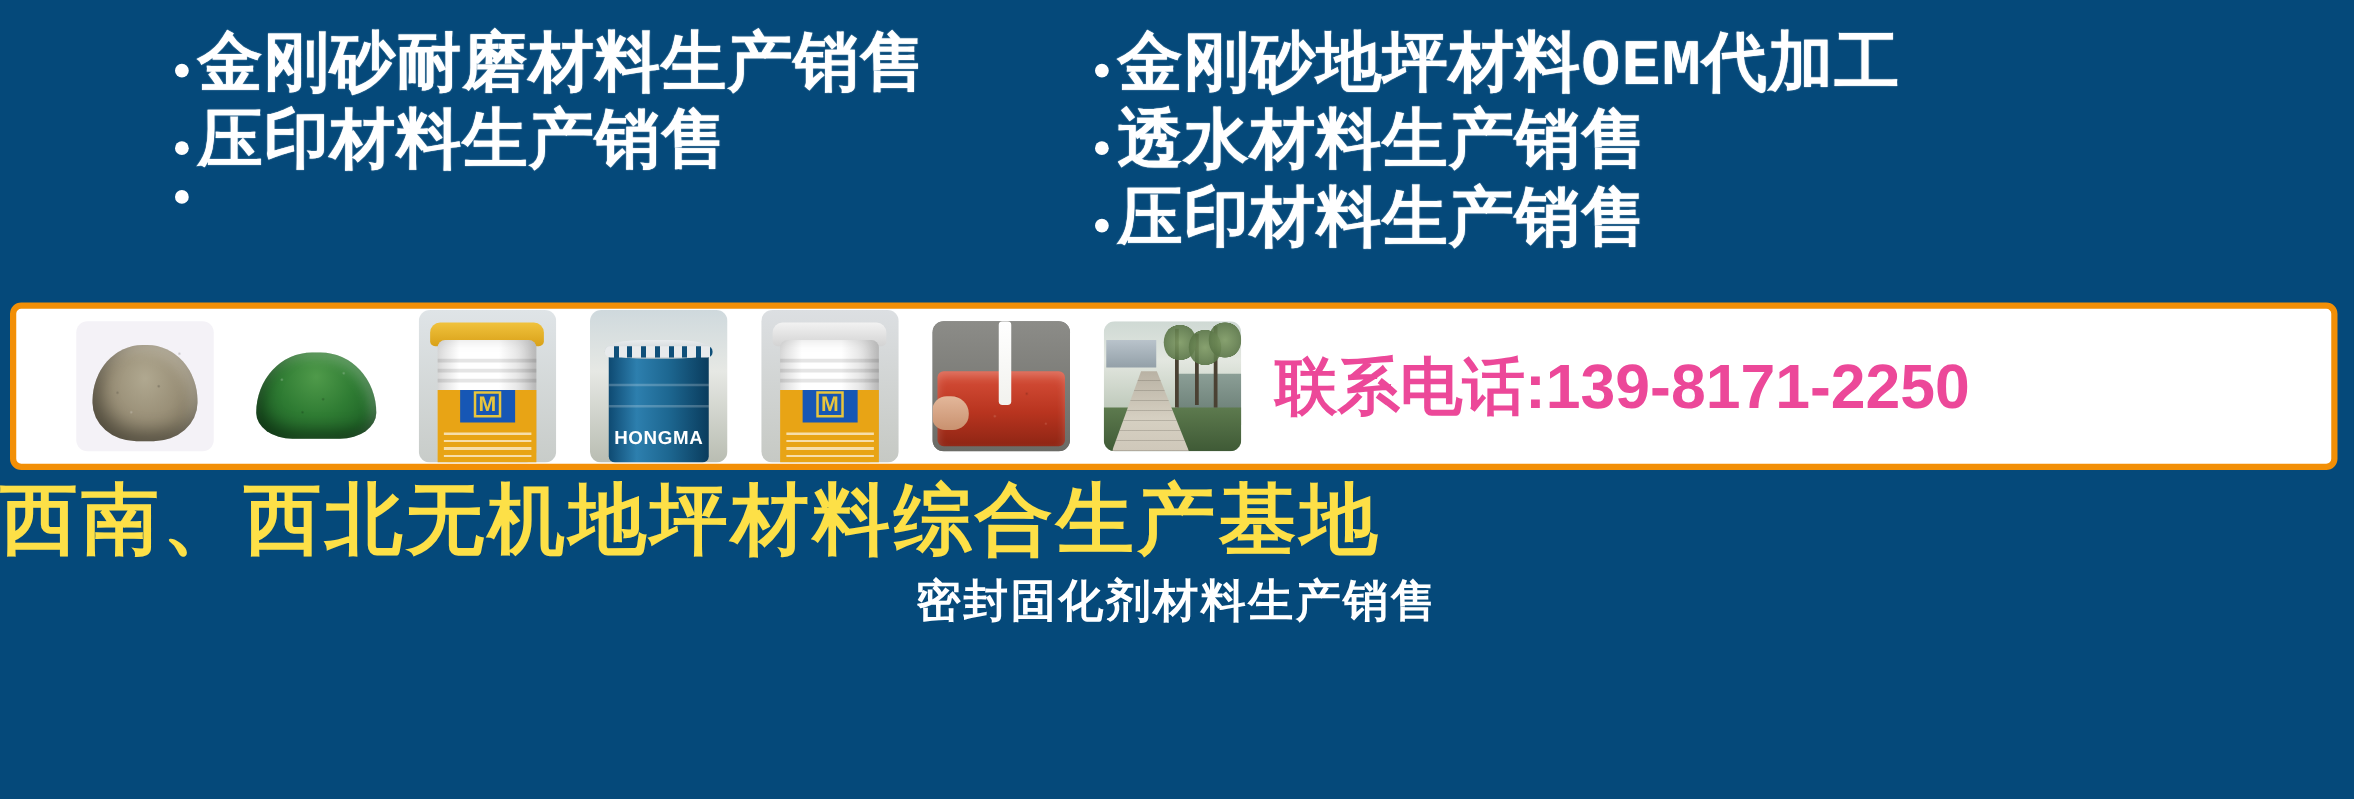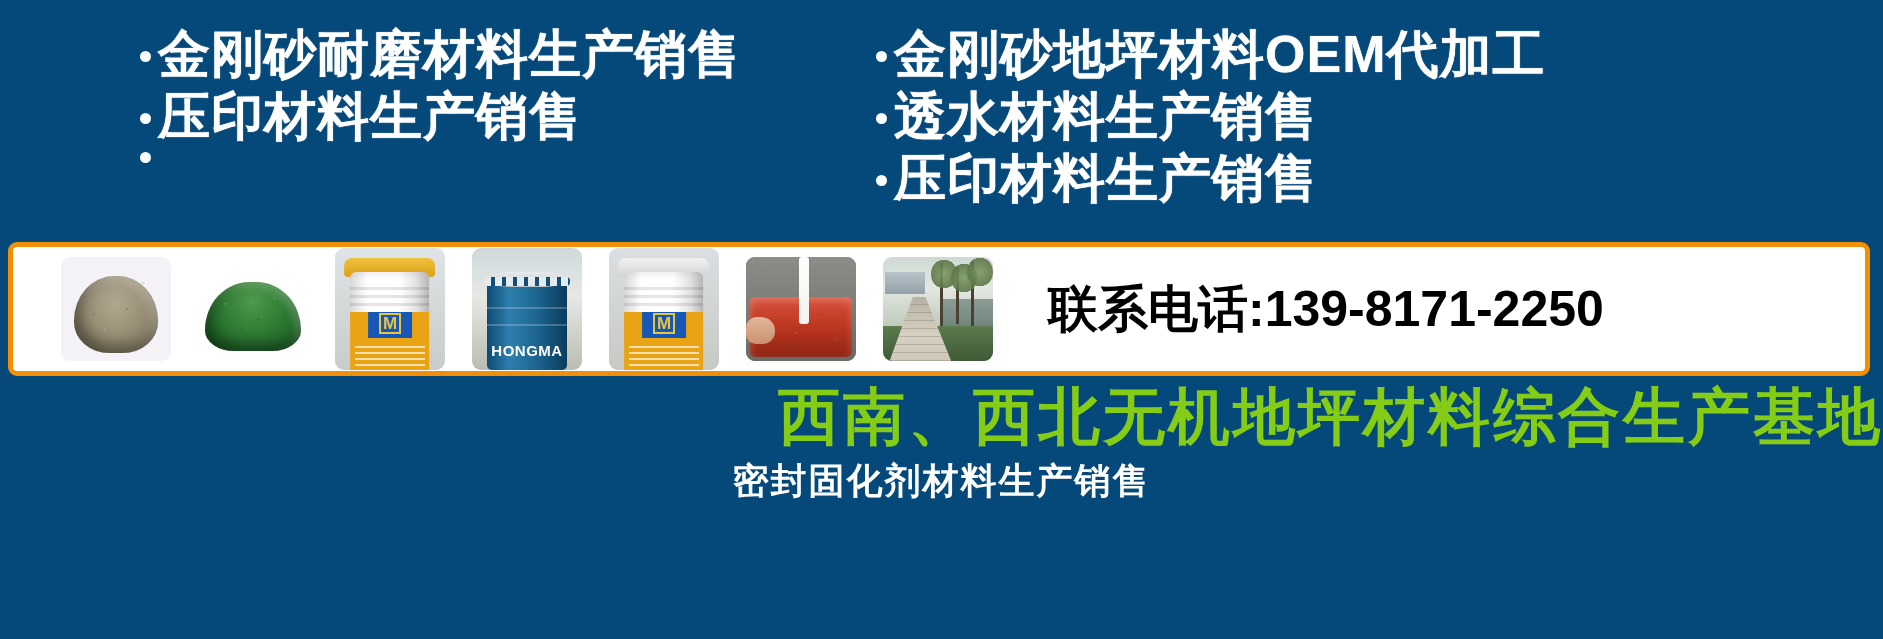--- a/index.html
+++ b/index.html
@@ -22,20 +22,21 @@
   .svc-line{
     display:flex;align-items:center;
     color:#ffffff;
     font-weight:bold;
     font-size:52px;
     line-height:56px;
     letter-spacing:1px;
     white-space:nowrap;
     margin-bottom:6px;
     text-shadow:0 0 1px #ffffff;
+    font-family:Liberation Mono, monospace;
   }
   .bullet{
     display:inline-block;
     width:11px;height:11px;border-radius:50%;
     background:#ffffff;
     margin-right:7px;
     flex:none;
     position:relative;top:2px;
   }
   .svc-text{display:inline-block;}
@@ -208,33 +209,32 @@
     position:absolute;width:3px;background:#4a4133;
   }
   .t7 .canopy{
     position:absolute;width:26px;height:30px;border-radius:50%;
     background:radial-gradient(circle,#7e9a63 0%,#5a7547 70%,transparent 72%);
     opacity:.9;
   }
 
   
   .phone{
-    margin-left:28px;
-    color:#000000;
+    color:#ec4899;
     font-weight:bold;
     font-size:50px;
     line-height:52px;
     white-space:nowrap;
     letter-spacing:0px;
   }
 
   
   .headline{
-    position:absolute;left:0;top:382px;width:1883px;text-align:right;
-    color:#84cc16;font-weight:bold;font-size:62px;line-height:70px;
+    position:absolute;left:0;top:382px;width:1883px;text-align:left;
+    color:#fde047;font-weight:bold;font-size:62px;line-height:70px;
     letter-spacing:3px;white-space:nowrap;
   }
   .subline{
     position:absolute;left:0;top:460px;width:1883px;text-align:center;
     color:#ffffff;font-weight:bold;font-size:36px;line-height:42px;
     letter-spacing:2px;white-space:nowrap;
   }
 </style>
 </head>
 <body>

